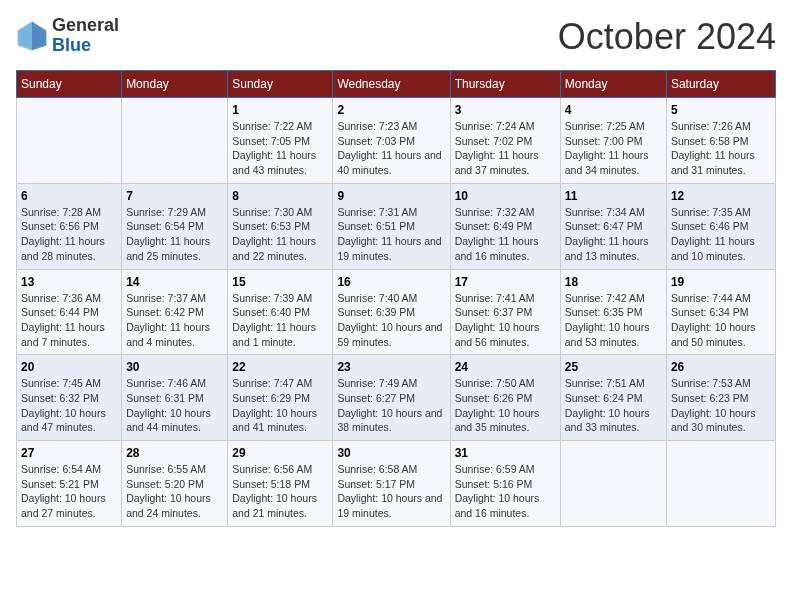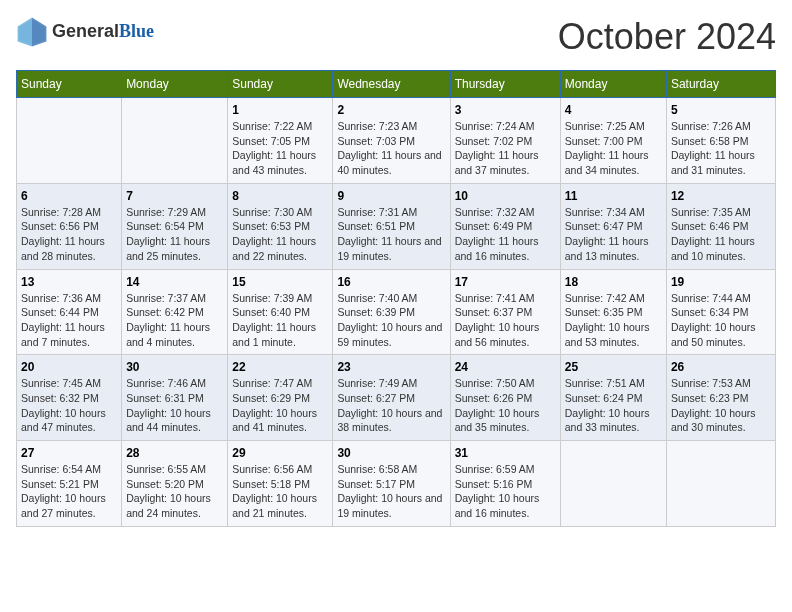--- a/index.html
+++ b/index.html
@@ -16,33 +16,32 @@
       align-items: flex-start;
       margin-bottom: 12px;
     }
     .logo {
       display: flex;
       align-items: center;
       gap: 4px;
     }
     .logo-text {
       display: flex;
-      flex-direction: row;
+      flex-direction: column;
       line-height: 1.1;
     }
     .logo-general {
       font-size: 18px;
       font-weight: bold;
       color: #333;
     }
     .logo-blue {
       font-size: 18px;
       font-weight: bold;
       color: #1a5fa8;
-      font-family: Liberation Serif, serif;
     }
     .logo-icon {
       width: 32px;
       height: 32px;
     }
     .title-section {
       text-align: right;
     }
     .month-year {
       font-size: 36px;
@@ -53,21 +52,21 @@
     .location {
       font-size: 15px;
       color: #555;
     }
     table {
       width: 100%;
       border-collapse: collapse;
       font-size: 11px;
     }
     thead tr {
-      background-color: #4d7c0f;
+      background-color: #7f1d1d;
     }
     thead th {
       color: #fff;
       padding: 6px 4px;
       text-align: left;
       font-size: 12px;
       font-weight: normal;
       border: 1px solid #2b6cb0;
     }
     tbody tr {

